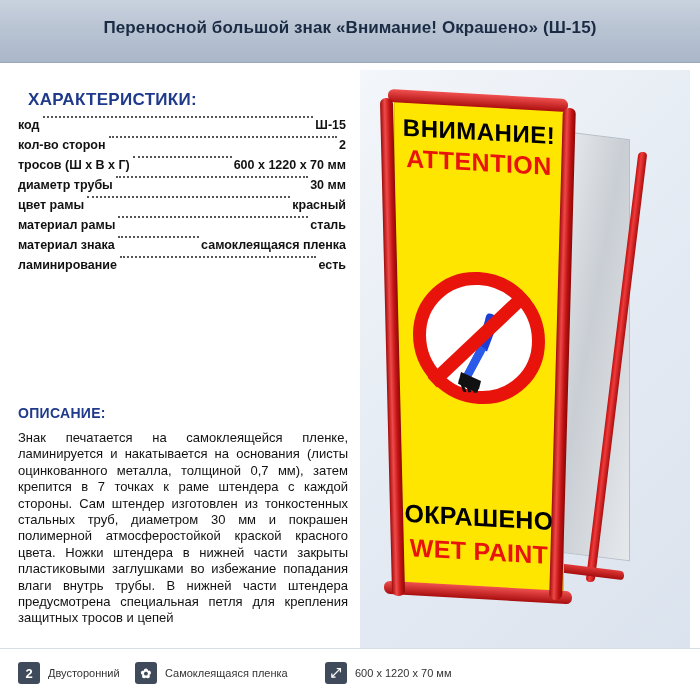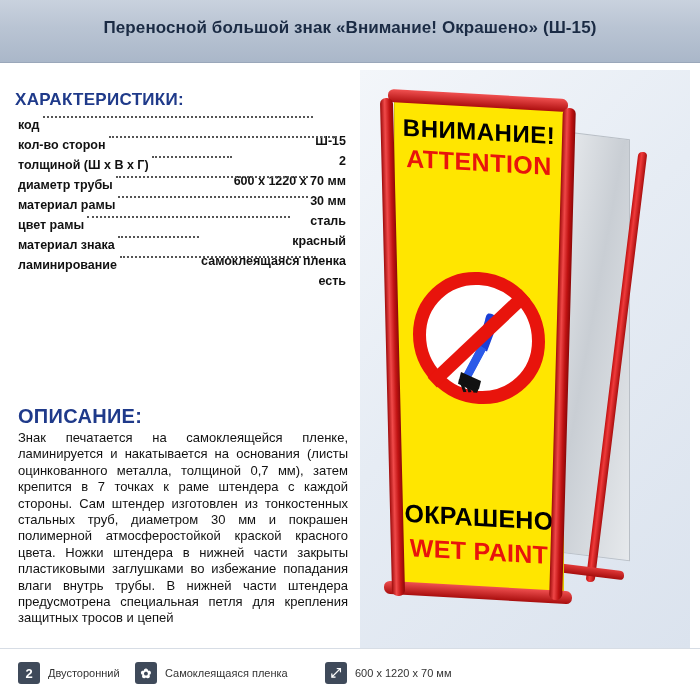--- a/index.html
+++ b/index.html
@@ -18,43 +18,43 @@
     background:linear-gradient(to bottom,#c9d2de 0%,#b9c4d3 45%,#aab7c9 100%);
     border-bottom:1px solid #9aa7ba;
   }
   .header-title{
     position:absolute;left:0;top:18px;width:700px;text-align:center;
     font-size:17px;font-weight:bold;color:#1b2b44;letter-spacing:0.1px;
   }
 
   
   .specs-title{
-    position:absolute;left:15px;top:90px;
+    position:absolute;left:28px;top:90px;
     font-size:17px;font-weight:bold;color:#1f3a8a;letter-spacing:0.3px;
   }
   .spec-list{
     position:absolute;left:18px;top:118px;width:328px;
   }
   .spec-row{
     display:flex;align-items:flex-start;
     font-size:12.5px;color:#111;font-weight:bold;
     height:20px;
   }
   .spec-key{white-space:nowrap;}
   .spec-dots{
     flex:1;margin:0 2px 0 3px;
     border-bottom:2px dotted #555;
     transform:translateY(-3px);
     height:1px;min-width:6px;
   }
-  .spec-val{white-space:nowrap;margin-top:16px;}
+  .spec-val{white-space:nowrap;}
 
   .desc-title{
     position:absolute;left:18px;top:405px;
-    font-size:20px;font-weight:bold;color:#1f3a8a;letter-spacing:0.3px;
+    font-size:14px;font-weight:bold;color:#1f3a8a;letter-spacing:0.3px;
   }
   .desc-body{
     position:absolute;left:18px;top:430px;width:330px;
     font-size:13px;line-height:16.4px;color:#111;
     text-align:justify;
   }
 
   
   .photo{
     position:absolute;left:360px;top:70px;width:330px;height:580px;
@@ -192,41 +192,41 @@
       <span class="spec-val">Ш-15</span>
     </div>
 
     <div class="spec-row">
       <span class="spec-key">кол-во сторон</span>
       <span class="spec-dots"></span>
       <span class="spec-val">2</span>
     </div>
 
     <div class="spec-row">
-      <span class="spec-key">толщиной (Ш х В х Г)</span>
+      <span class="spec-key">тросов (Ш х В х Г)</span>
       <span class="spec-dots"></span>
       <span class="spec-val">600 х 1220 х 70 мм</span>
     </div>
 
     <div class="spec-row">
       <span class="spec-key">диаметр трубы</span>
       <span class="spec-dots"></span>
       <span class="spec-val">30 мм</span>
     </div>
 
     <div class="spec-row">
+      <span class="spec-key">цвет рамы</span>
+      <span class="spec-dots"></span>
+      <span class="spec-val">красный</span>
+    </div>
+
+    <div class="spec-row">
       <span class="spec-key">материал рамы</span>
       <span class="spec-dots"></span>
       <span class="spec-val">сталь</span>
-    </div>
-
-    <div class="spec-row">
-      <span class="spec-key">цвет рамы</span>
-      <span class="spec-dots"></span>
-      <span class="spec-val">красный</span>
     </div>
 
     <div class="spec-row">
       <span class="spec-key">материал знака</span>
       <span class="spec-dots"></span>
       <span class="spec-val">самоклеящаяся пленка</span>
     </div>
 
     <div class="spec-row">
       <span class="spec-key">ламинирование</span>

